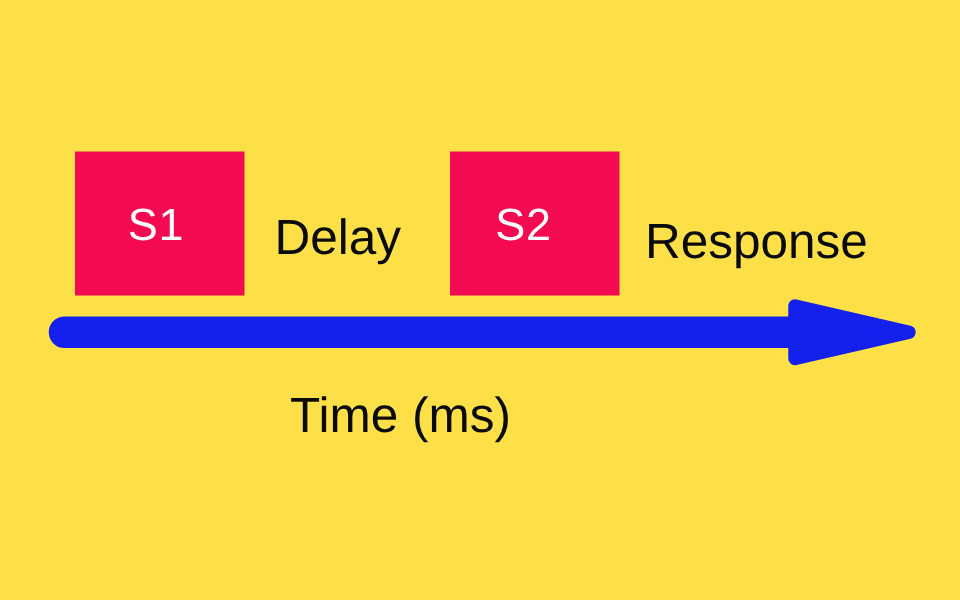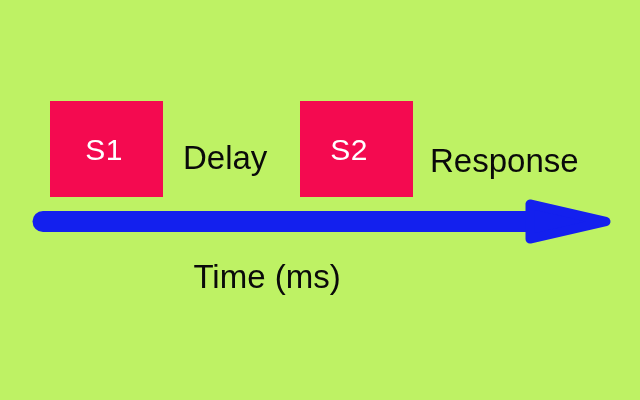--- a/index.html
+++ b/index.html
@@ -5,21 +5,21 @@
   html, body {
     margin: 0;
     padding: 0;
     background: #ffffff;
     font-family: "Liberation Sans", sans-serif;
   }
   .canvas {
     position: relative;
     width: 640px;
     height: 400px;
-    background: #bef264;
+    background: #fde047;
     overflow: hidden;
   }
   svg text {
     font-family: "Liberation Sans", sans-serif;
   }
   .stim-label {
     font-size: 30px;
     letter-spacing: 0.5px;
   }
   .anno-label {

